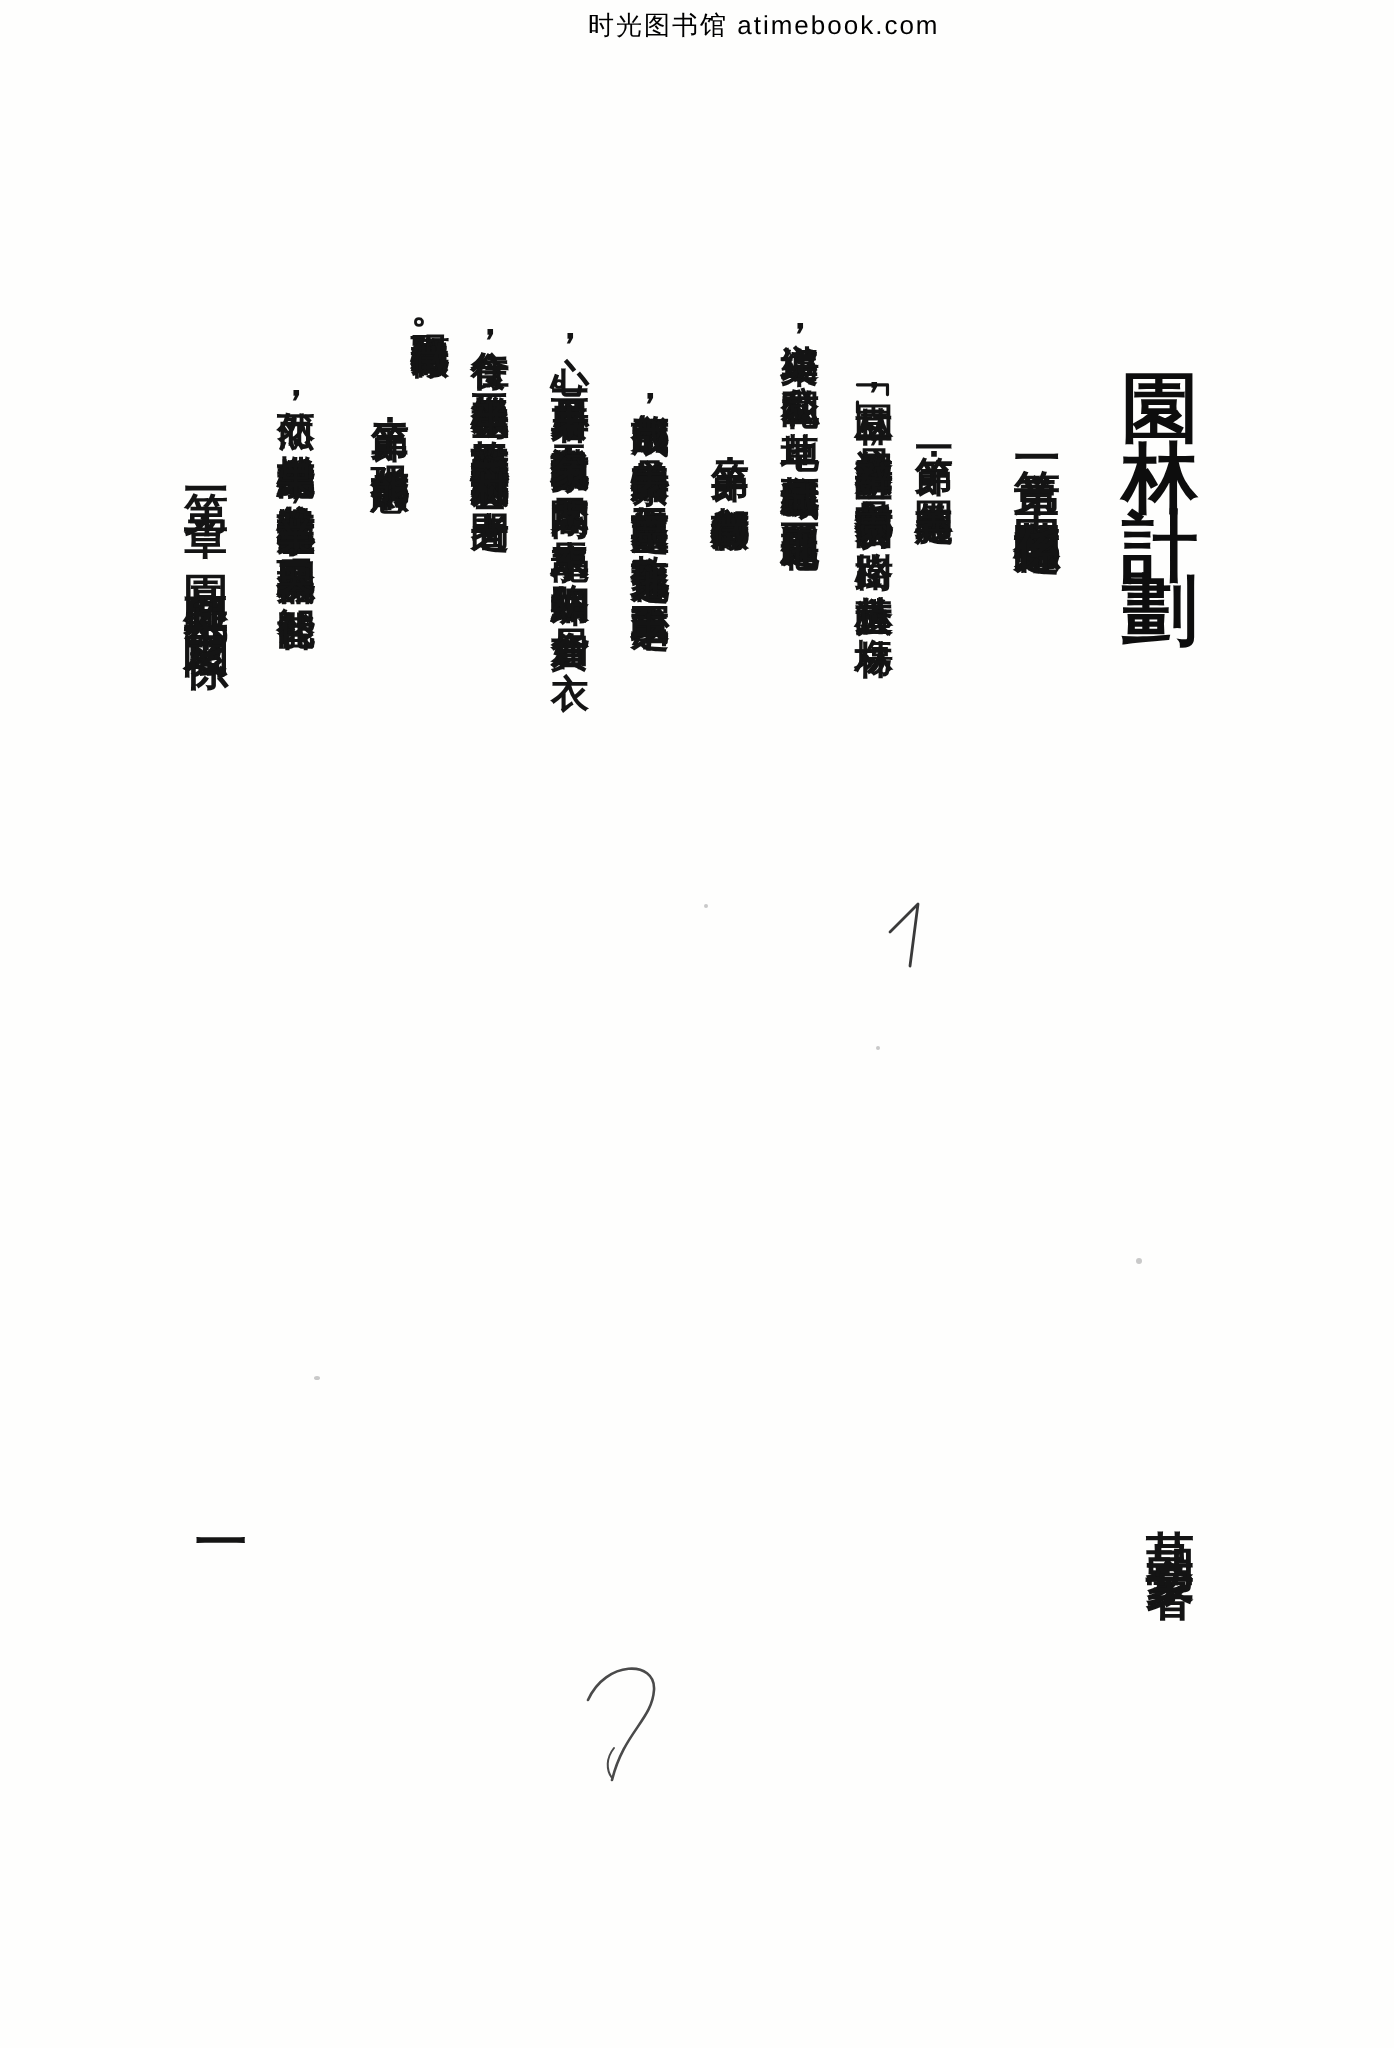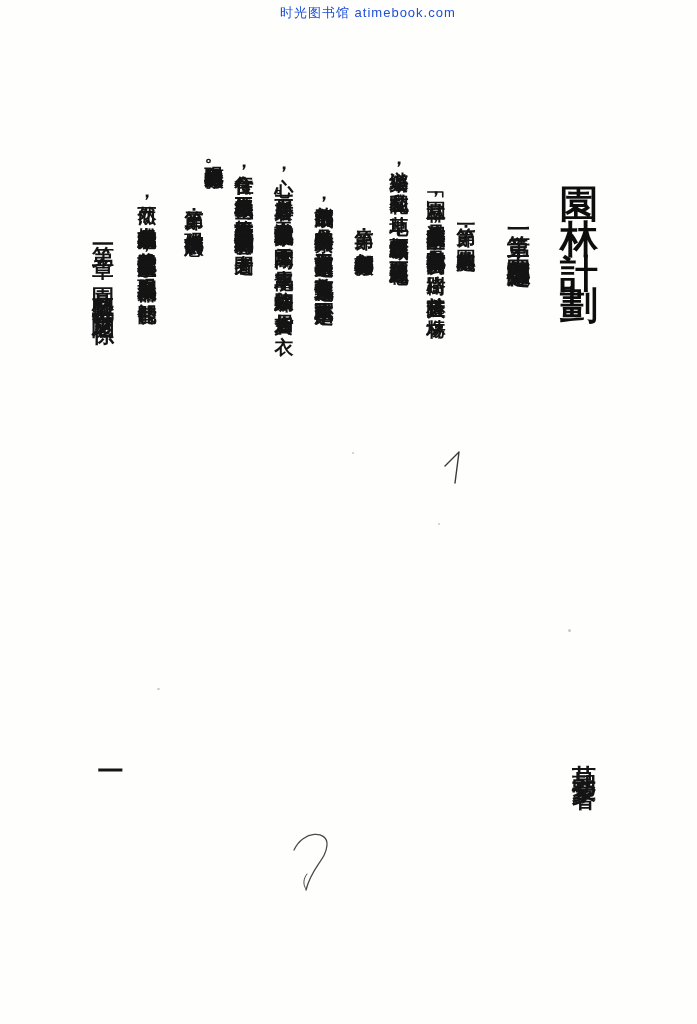--- a/index.html
+++ b/index.html
@@ -10,26 +10,26 @@
   .page {
     position: relative;
     width: 697px;
     height: 1024px;
     background: #fefefd;
     overflow: hidden;
     font-family: "Liberation Serif", "DejaVu Serif", serif;
   }
   .watermark {
     position: absolute;
-    left: 280px;
+    left: 294px;
     top: 4px;
     font-family: "Liberation Sans", "DejaVu Sans", sans-serif;
     font-size: 13px;
     letter-spacing: 1px;
-    color: #1d4ed8;
+    color: #000000;
   }
   .vcol {
     position: absolute;
     writing-mode: vertical-rl;
     line-height: 1;
     white-space: nowrap;
     color: #141414;
     font-weight: bold;
   }
   .v-title {

